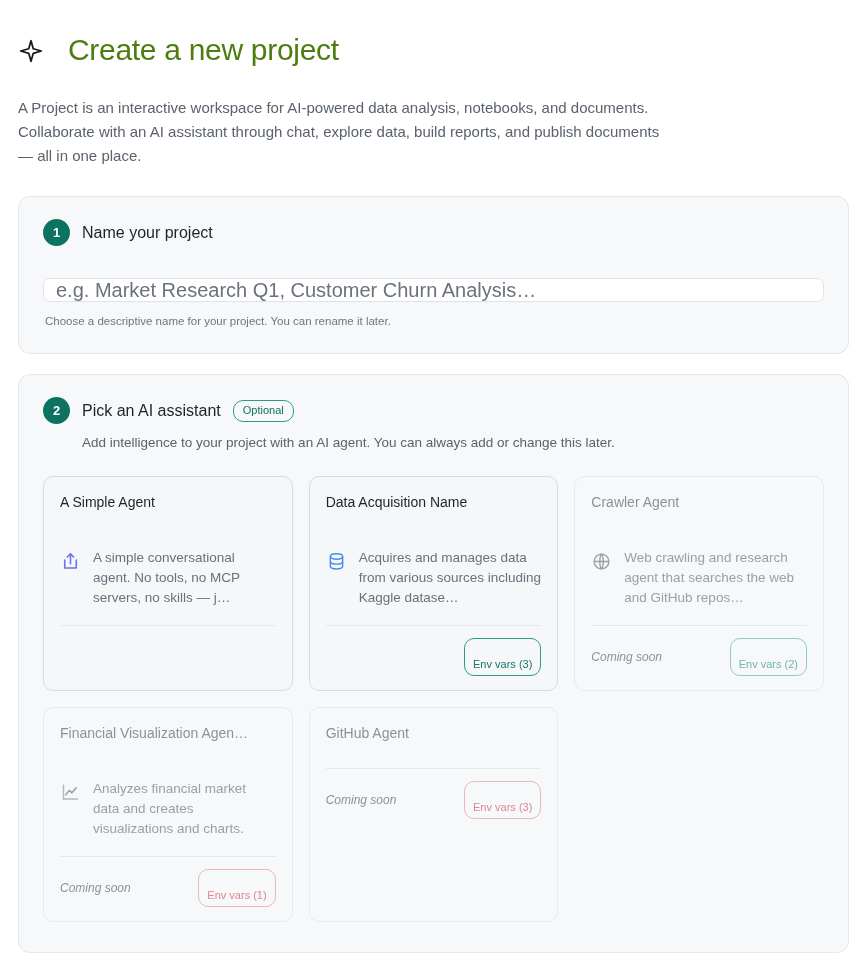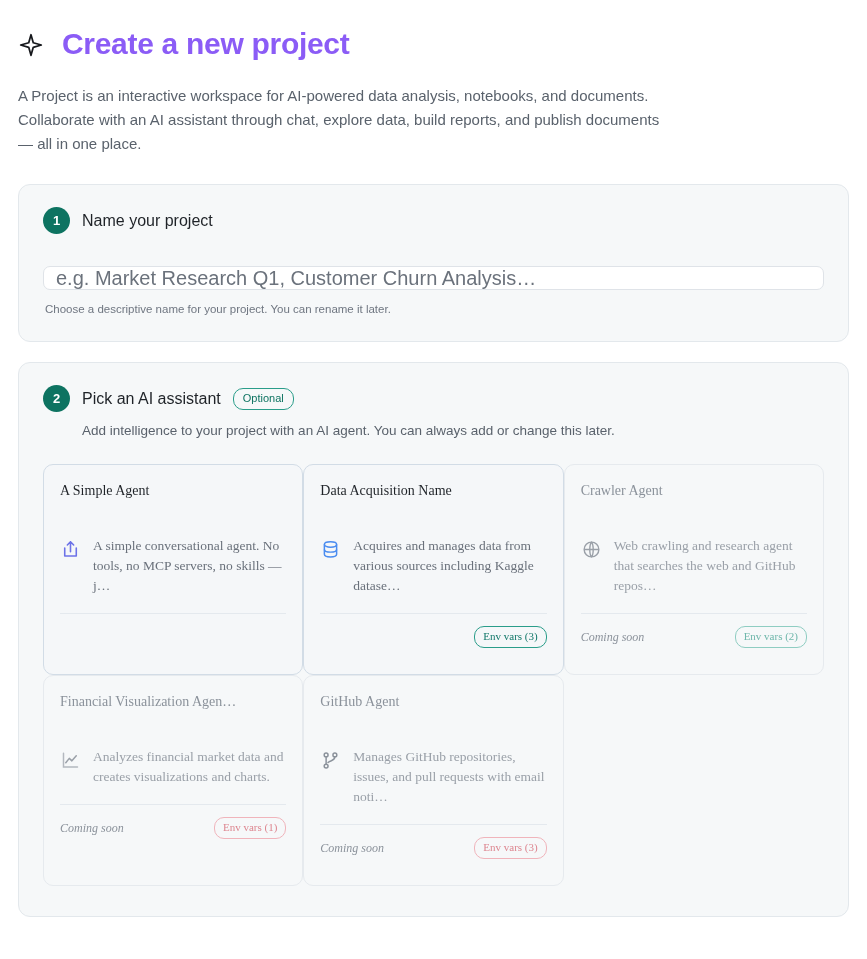--- a/index.html
+++ b/index.html
@@ -33,24 +33,24 @@
     width: 26px;
     height: 26px;
     flex: 0 0 26px;
     display: block;
     position: relative;
     top: 2px;
   }
   .page-title {
     font-size: 30px;
     line-height: 36px;
-    font-weight: bold;
+    font-weight: normal;
     letter-spacing: -0.3px;
-    color: #8b5cf6;
-    margin: 6px;
+    color: #4d7c0f;
+    margin: 12px;
   }
   .page-desc {
     font-size: 15px;
     line-height: 24px;
     color: #5a626c;
     max-width: 660px;
     margin: 16px 0 0 0;
   }
 
   
@@ -131,21 +131,21 @@
     font-size: 13.5px;
     line-height: 18px;
     color: #5a626c;
     margin: 10px 0 0 39px;
   }
 
   .agent-grid {
     margin-top: 24px;
     display: grid;
     grid-template-columns: repeat(3, 1fr);
-    font-family: Liberation Serif, serif;
+    gap: 16px;
   }
 
   .agent-card {
     position: relative;
     background: #f5f7f9;
     border: 1px solid #dce3ea;
     border-radius: 10px;
     padding: 16px 16px 14px 16px;
     min-height: 211px;
     display: flex;
@@ -206,21 +206,21 @@
   .coming-soon {
     font-size: 12px;
     line-height: 16px;
     font-style: italic;
     color: #8b929b;
   }
 
   .env-pill {
     font-size: 11px;
     line-height: 1;
-    padding: 4px 8px 5px 8px;
+    padding: 20px 8px 5px 8px;
     border-radius: 10px;
     border: 1px solid #2a9d8a;
     color: #12786a;
     background: transparent;
     white-space: nowrap;
   }
   .env-pill.teal-muted {
     border-color: #8fcdc2;
     color: #6fb7ab;
     margin-left: 8px;
@@ -322,29 +322,20 @@
         </div>
         <hr class="card-divider">
         <div class="card-footer">
           <span class="coming-soon">Coming soon</span>
           <span class="env-pill red-muted">Env vars (1)</span>
         </div>
       </div>
 
       <div class="agent-card disabled">
         <div class="agent-name">GitHub Agent</div>
-        <div class="agent-body">
-          <svg class="agent-icon" viewBox="0 0 24 24" aria-hidden="true">
-            <circle cx="7" cy="5.6" r="2.2" fill="none" stroke="#8b929b" stroke-width="1.7"></circle>
-            <circle cx="7" cy="18.4" r="2.2" fill="none" stroke="#8b929b" stroke-width="1.7"></circle>
-            <circle cx="17" cy="5.6" r="2.2" fill="none" stroke="#8b929b" stroke-width="1.7"></circle>
-            <path d="M7 7.8 L7 16.2 M17 7.8 C17 12.6 12.2 11.4 9.2 14.2" fill="none" stroke="#8b929b" stroke-width="1.7" stroke-linecap="round"></path>
-          </svg>
-          <p class="agent-desc">Manages GitHub repositories, issues, and pull requests with email noti…</p>
-        </div>
         <hr class="card-divider">
         <div class="card-footer">
           <span class="coming-soon">Coming soon</span>
           <span class="env-pill red-muted">Env vars (3)</span>
         </div>
       </div>
 
     </div>
   </section>
 

